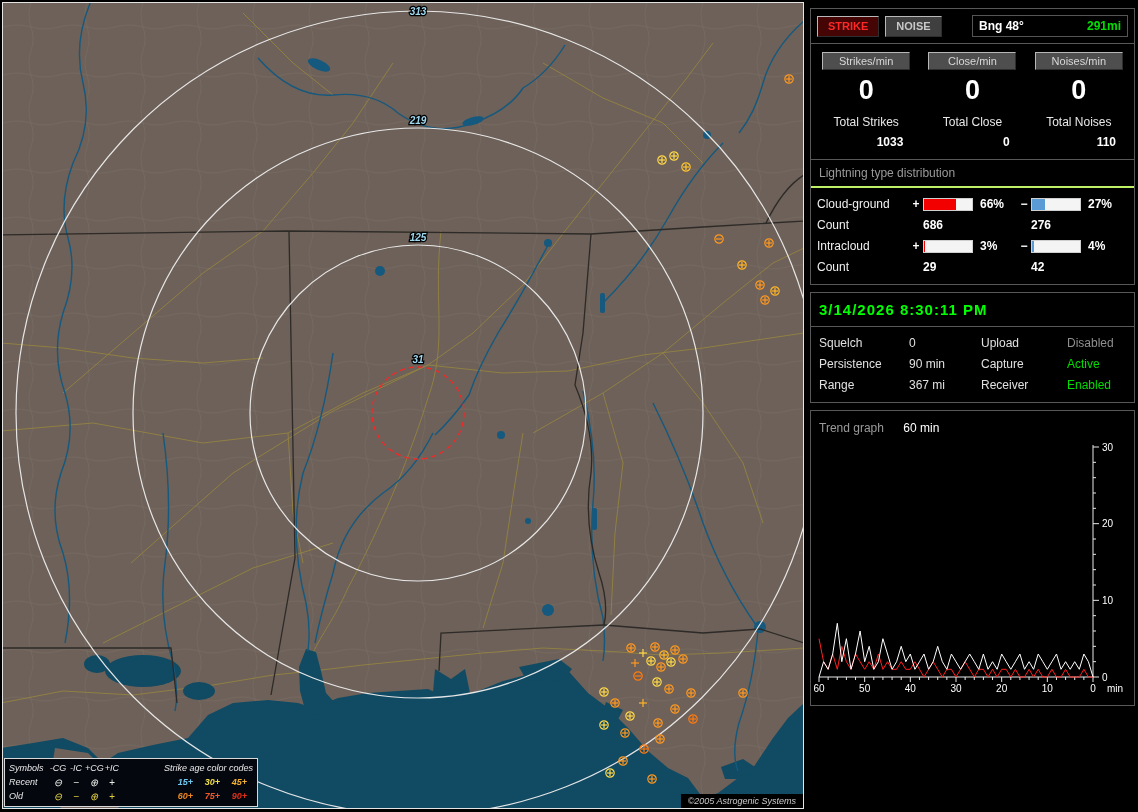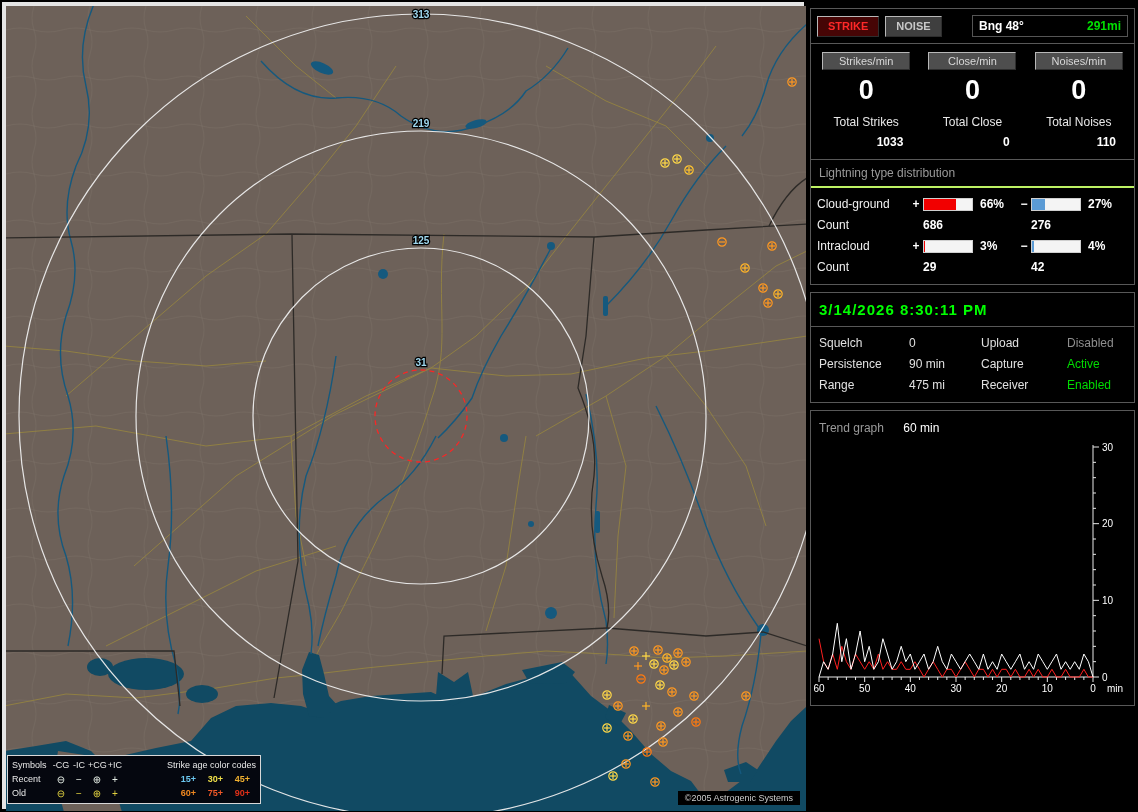--- a/index.html
+++ b/index.html
@@ -1,19 +1,19 @@
 <!DOCTYPE html>
 <html><head>
 <meta charset="utf-8">
 <style>
   html,body{margin:0;padding:0;background:#000;}
   .app{position:relative;width:1138px;height:812px;background:#000;font-family:"Liberation Sans",sans-serif;overflow:hidden;}
 
   
-  .map-panel{position:absolute;left:2px;top:2px;width:802px;height:807px;border:4px solid #e5e5e5;background:#6d6159;box-sizing:border-box;}
+  .map-panel{position:absolute;left:2px;top:2px;width:802px;height:807px;border:1px solid #e5e5e5;background:#6d6159;box-sizing:border-box;font-style:italic;}
   svg.map{position:absolute;left:0;top:0;width:800px;height:805px;display:block;}
   .ring{fill:none;stroke:#ededed;stroke-width:1.2;opacity:.95;}
   .ring.alarm{stroke:#ff2424;stroke-dasharray:5 4;stroke-width:1.3;}
   .ring-label{fill:#9fd8ef;font-size:10px;font-weight:bold;text-anchor:middle;paint-order:stroke;stroke:#000;stroke-width:2.5px;font-family:"Liberation Sans",sans-serif;}
   #strikes-layer{stroke-width:1.2;}
 
   .legend{position:absolute;left:1px;bottom:1px;width:254px;background:#05070f;border:1px solid #d8d8d8;color:#e8e8e8;font-size:9px;padding:2px 4px 3px;box-sizing:border-box;}
   .lrow{display:flex;align-items:center;height:14px;}
   .lc1{width:40px;}
   .lsym{width:18px;text-align:center;}
@@ -479,21 +479,21 @@
         <span>0</span>
         <span>Upload</span>
         <span class="dim">Disabled</span>
 
         <span>Persistence</span>
         <span>90 min</span>
         <span>Capture</span>
         <span class="green">Active</span>
 
         <span>Range</span>
-        <span>475 mi</span>
+        <span>367 mi</span>
         <span>Receiver</span>
         <span class="green">Enabled</span>
       </div>
     </div>
 
     <div class="section">
       <div class="trend-row">
         <span class="lbl">Trend graph</span>
         <span class="trend-val">60 min</span>
       </div>

